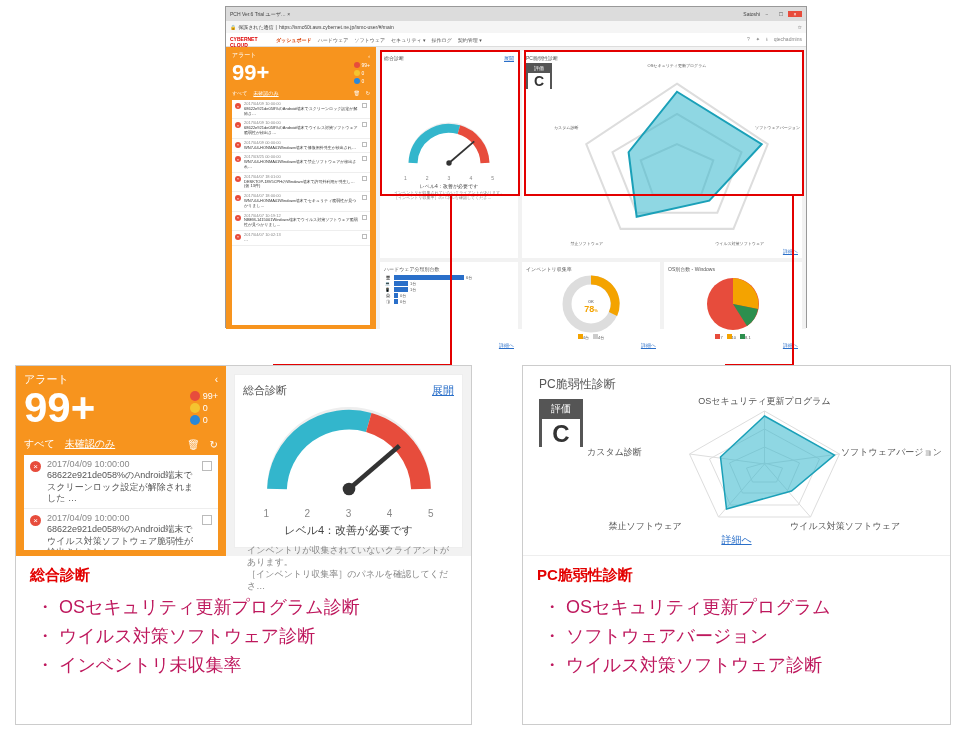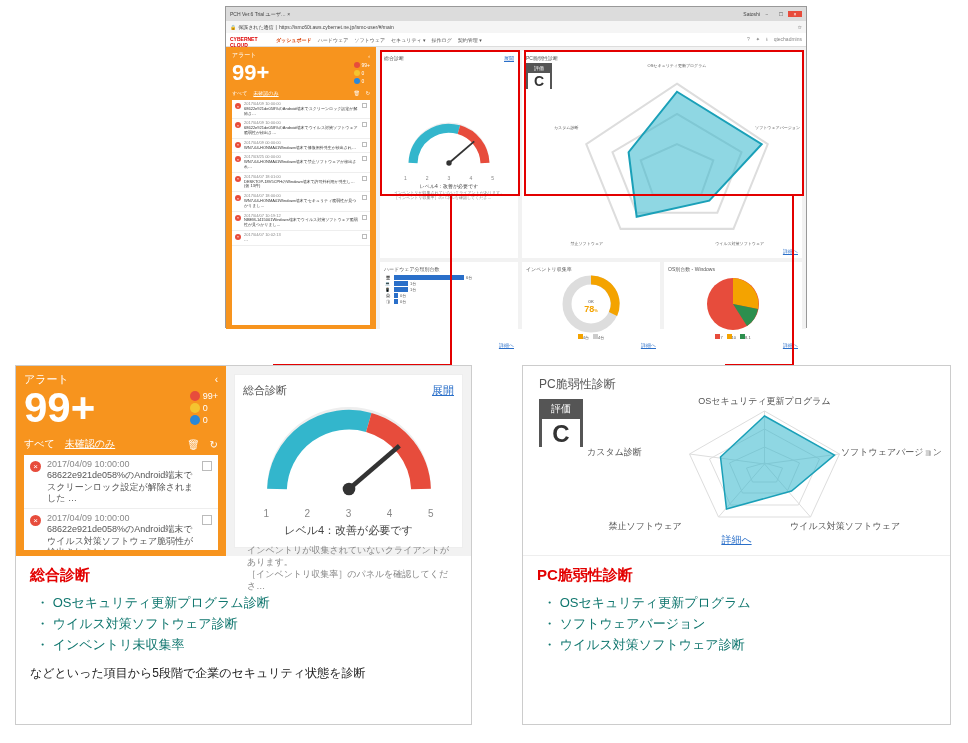--- a/index.html
+++ b/index.html
@@ -114,21 +114,21 @@
   .zl-tile { flex:1; background:#fff; margin:8px; padding:8px; display:flex; flex-direction:column; border:1px solid #eee; }
   .zl-tile-head { display:flex; justify-content:space-between; font-size:11px; color:#555; }
   .zl-tile-body { flex:1; display:flex; flex-direction:column; align-items:center; justify-content:center; }
   .zl-tile-body svg { width:180px; height:110px; }
   .zl-caption { font-size:11px; color:#444; margin-top:4px; }
   .zl-note { font-size:9px; color:#888; margin-top:6px; line-height:1.35; padding:0 4px; }
 
   .zoom-desc { padding:10px 14px; }
   .zoom-desc h3 { color:#e30000; font-size:15px; font-weight:bold; margin-bottom:8px; }
   .zoom-desc ul { list-style:none; padding-left:6px; }
-  .zoom-desc li { font-size:13px; color:#0f766e; line-height:1.6; }
+  .zoom-desc li { font-size:18px; color:#be185d; line-height:1.6; }
   .zoom-desc li::before { content:"・ "; }
   .zoom-desc p { font-size:12px; color:#222; margin-top:10px; }
 
   
   .zr-img { height:190px; padding:10px 16px; background:#fff; border-bottom:1px solid #eee; }
   .zr-title { font-size:12px; color:#555; margin-bottom:6px; }
   .zr-body { display:flex; gap:12px; height:130px; }
   .grade-box { width:44px; height:48px; background:#555; color:#fff; font-size:10px; text-align:center; padding:3px; }
   .grade-letter { background:#fff; color:#333; font-size:24px; font-weight:bold; margin-top:3px; height:30px; display:flex; align-items:center; justify-content:center; }
   .radar-wrap { flex:1; position:relative; }
@@ -462,21 +462,20 @@
       </div>
     </div>
   </div>
   <div class="zoom-desc">
     <h3>総合診断</h3>
     <ul id="zl-bullets">
         <li>OSセキュリティ更新プログラム診断</li>
         <li>ウイルス対策ソフトウェア診断</li>
         <li>インベントリ未収集率</li>
       </ul>
-    <p>などといった項目から5段階で企業のセキュリティ状態を診断</p>
   </div>
 </div>
 
 <div class="zoom right">
   <div class="zr-img">
     <div class="zr-title">PC脆弱性診断</div>
     <div class="zr-body">
       <div class="grade-box">
         <div>評価</div>
         <div class="grade-letter">C</div>

